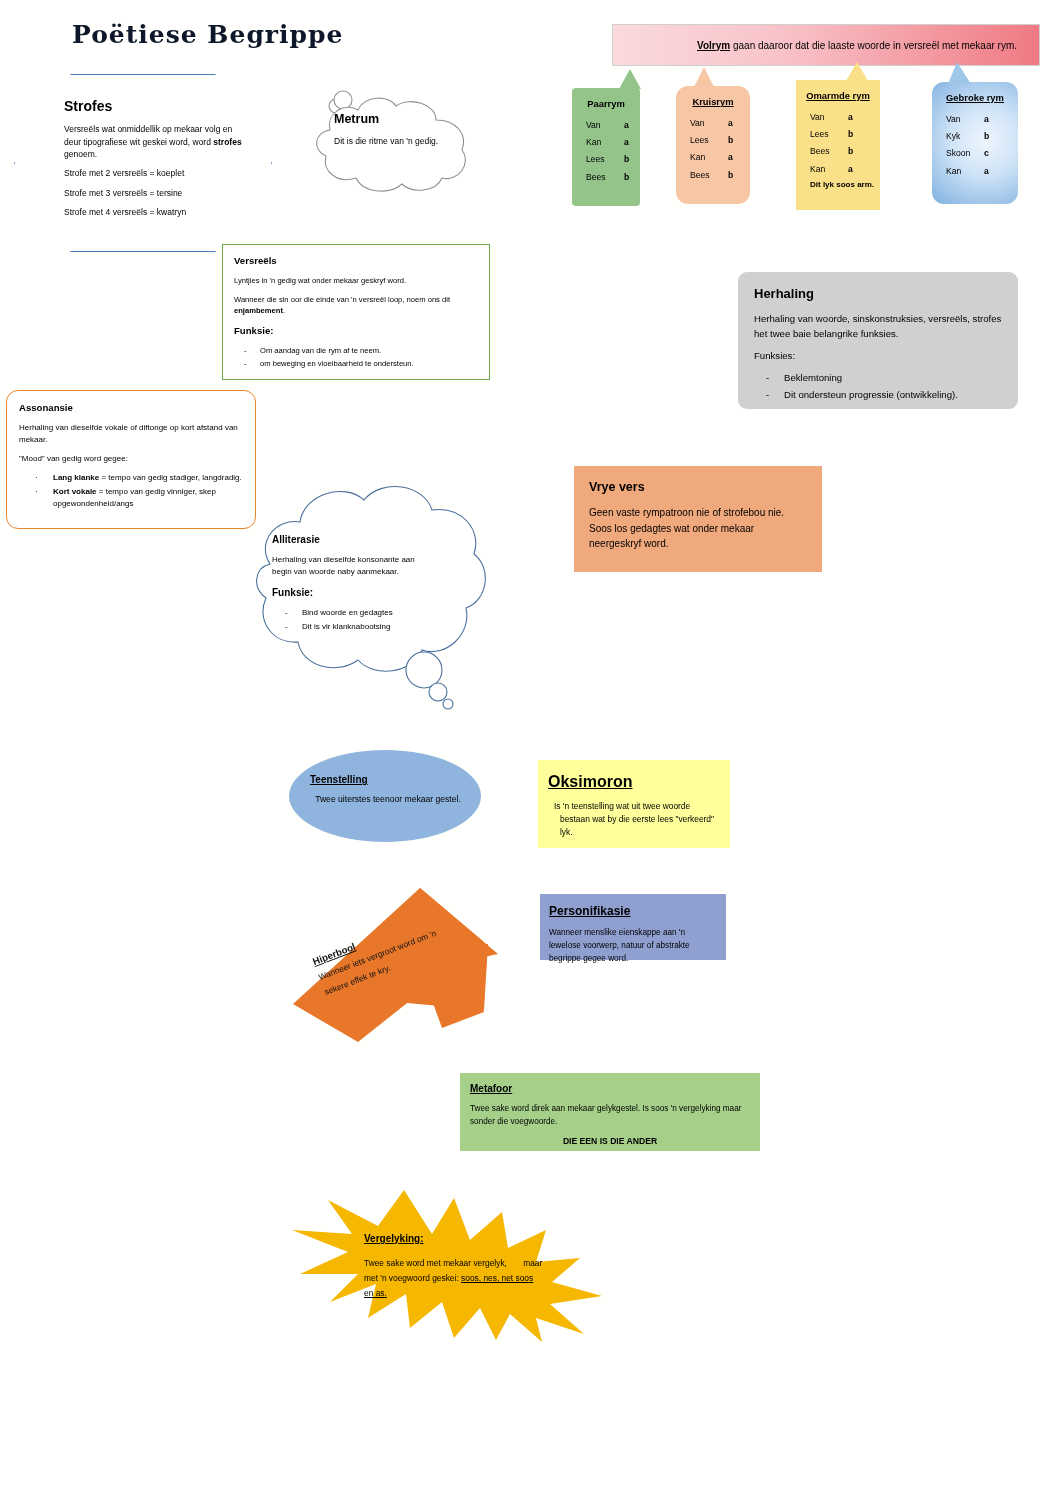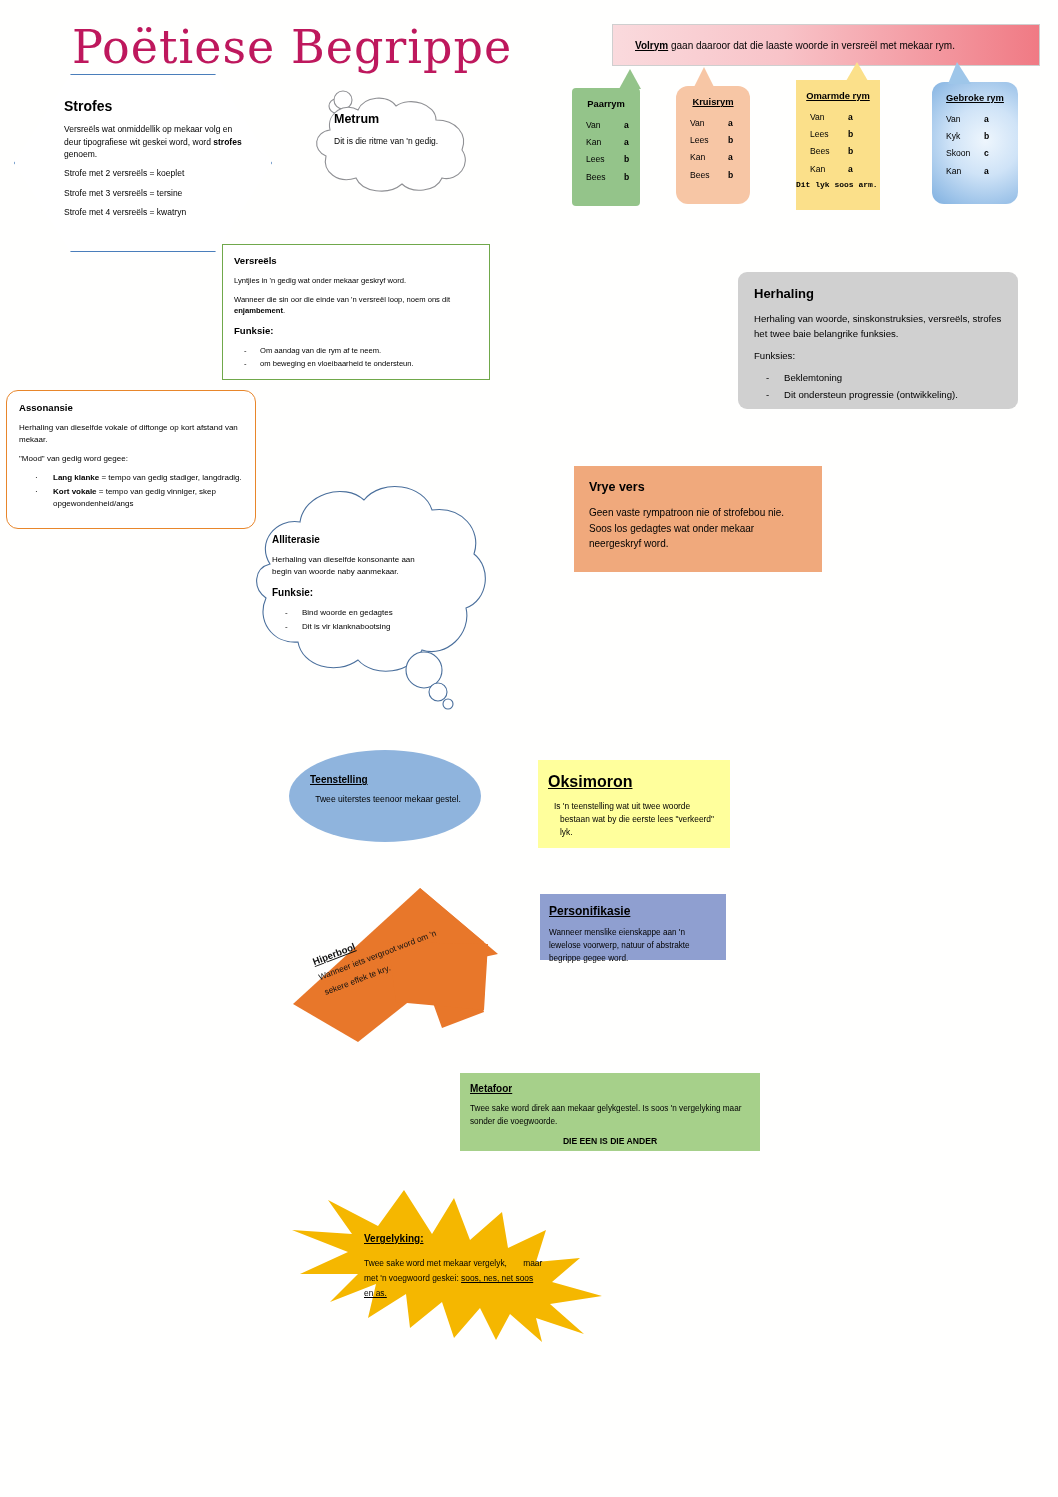--- a/index.html
+++ b/index.html
@@ -14,24 +14,24 @@
     height:1497px;
     background:#fffffe;
     overflow:hidden;
   }
 
   
   #title{
     position:absolute;
     left:72px; top:20px;
     font-family:"DejaVu Serif", serif;
-    font-size:46px;
+    font-size:25px;
     letter-spacing:1px;
-    color:#be185d;
-    font-weight:400;
+    color:#0f172a;
+    font-weight:700;
     white-space:nowrap;
   }
 
   
   .hd{font-weight:bold;}
   .u{text-decoration:underline;}
   p{margin:0 0 7px 0;}
   ul{margin:2px 0 0 0;padding:0;list-style:none;}
   ul li{position:relative;padding-left:26px;margin-bottom:2px;}
   ul li:before{content:"-";position:absolute;left:10px;}
@@ -165,32 +165,32 @@
   #vergelyking-inner .hd{font-size:10px;display:block;margin-bottom:8px;}
   #vergelyking-inner .l2{padding-left:14px;}
   #vergelyking-inner .l3{margin-top:10px;}
 
   
   #volrym{
     position:absolute;left:612px;top:24px;width:428px;height:42px;
     background:linear-gradient(90deg,#fadadd 0%,#f8c3c8 40%,#f07a84 100%);
     border:1px solid #cfcfcf;
     box-sizing:border-box;
-    display:flex;align-items:center;justify-content:flex-start;
+    display:flex;align-items:center;justify-content:flex-end;
     text-align:center;font-size:10px;line-height:1.5;padding:0 22px;
   }
 
   
   .rhyme{position:absolute;box-sizing:border-box;padding:10px 0 0 0;}
   .rhyme .title{display:block;text-align:center;font-weight:bold;font-size:9.4px;margin-bottom:8px;}
   .rhyme .rows{padding-left:14px;font-size:8.6px;line-height:2.0;}
   .rhyme .rows .r{display:block;}
   .rhyme .rows .w{display:inline-block;width:38px;}
   .rhyme .rows .lt{font-weight:bold;}
-  .rhyme .note{display:block;font-size:8px;font-weight:bold;margin-top:2px;font-family:Liberation Mono, monospace;}
+  .rhyme .note{display:block;padding-left:14px;font-size:8px;font-weight:bold;margin-top:2px;}
 
   #paarrym{left:572px;top:88px;width:68px;height:118px;background:#94c48a;border-radius:4px;}
   #paarrym .tail{position:absolute;right:-1px;top:-19px;width:0;height:0;
     border-left:11px solid transparent;border-right:11px solid transparent;border-bottom:20px solid #94c48a;}
   #kruisrym{left:676px;top:86px;width:74px;height:118px;background:#f7c6a5;border-radius:12px;}
   #kruisrym .tail{position:absolute;left:18px;top:-19px;width:0;height:0;
     border-left:10px solid transparent;border-right:10px solid transparent;border-bottom:20px solid #f7c6a5;}
   #omarmde{left:796px;top:80px;width:84px;height:130px;background:#fbe08a;}
   #omarmde .tail{position:absolute;left:50px;top:-18px;width:0;height:0;
     border-left:11px solid transparent;border-right:11px solid transparent;border-bottom:19px solid #fbe08a;}

